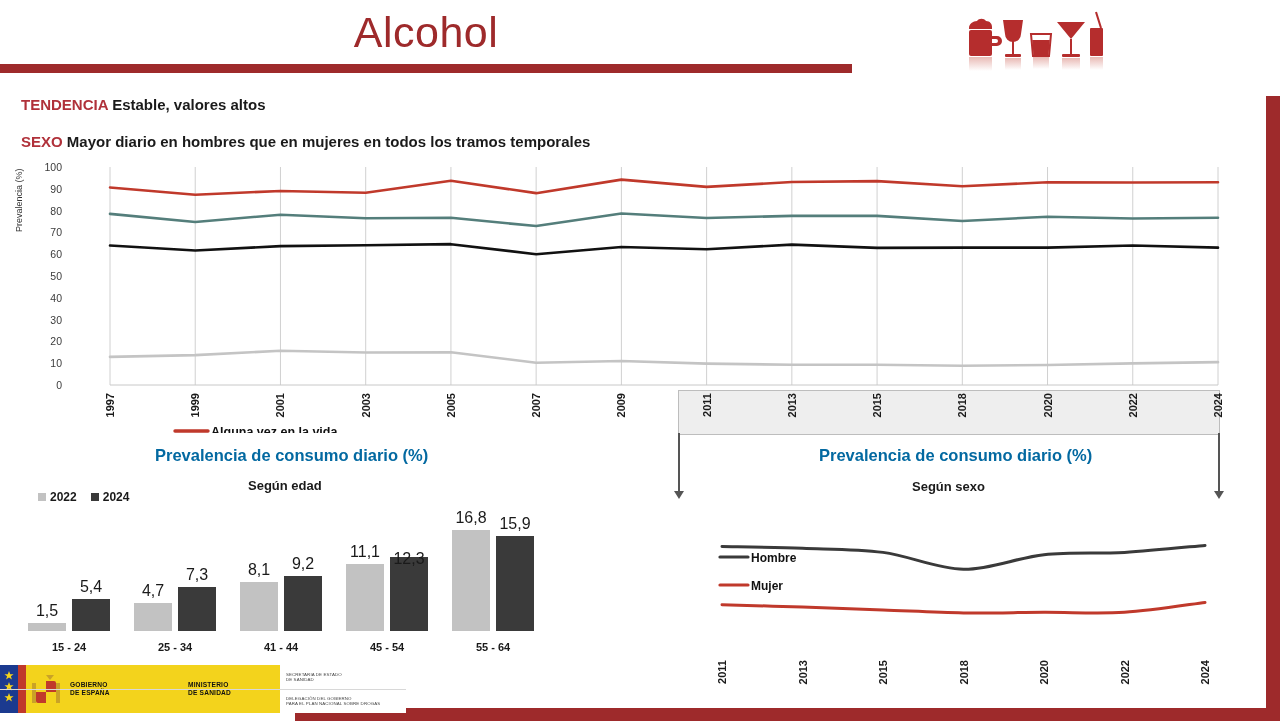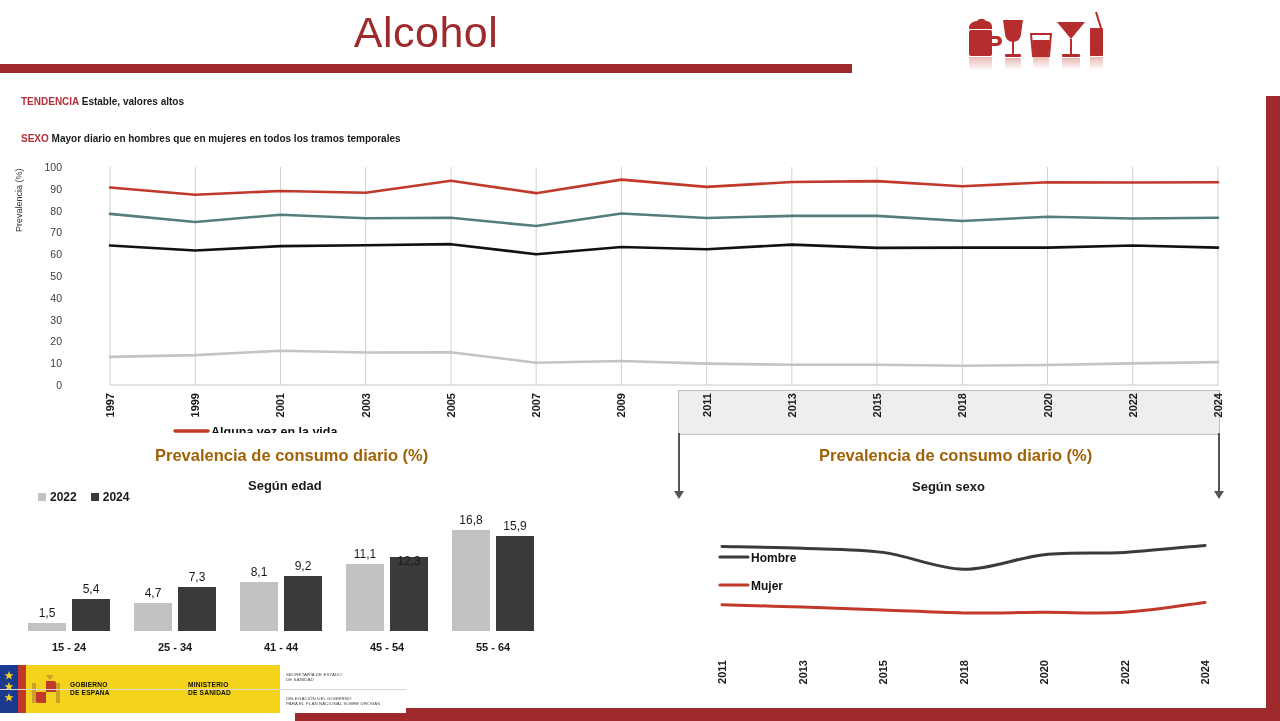--- a/index.html
+++ b/index.html
@@ -9,21 +9,21 @@
   
   #title{position:absolute;left:0;top:8px;width:852px;text-align:center;
          font-size:43px;font-weight:400;color:#9e2a2b;letter-spacing:.5px;
          font-family:"Liberation Sans",sans-serif;}
   #title-rule{position:absolute;left:0;top:64px;width:852px;height:9px;background:#9e2a2b;}
   #logo{position:absolute;left:963px;top:6px;width:145px;height:72px;}
   #right-bar{position:absolute;right:0;top:96px;width:14px;height:625px;background:#9e2a2b;}
   #bottom-bar{position:absolute;left:295px;bottom:0;width:985px;height:13px;background:#9e2a2b;}
 
   
-  .bullet{position:absolute;font-size:10px;font-weight:bold;white-space:nowrap;}
+  .bullet{position:absolute;font-size:15px;font-weight:bold;white-space:nowrap;}
   .bullet .key{color:#b0313a;}
   .bullet .val{color:#1a1a1a;font-weight:bold;}
   #b-tend{left:21px;top:96px;}
   #b-sexo{left:21px;top:133px;}
 
   
   #main-chart{position:absolute;left:0px;top:158px;width:1240px;height:275px;text-align:right;}
   #ylab{position:absolute;left:14px;top:232px;font-size:9px;color:#333;
         transform:rotate(-90deg);transform-origin:left top;white-space:nowrap;}
   .ytick{position:absolute;right:0;font-size:10.5px;color:#3c3c3c;text-align:right;
@@ -31,36 +31,36 @@
   #yticks{position:absolute;left:32px;top:162px;width:30px;height:230px;}
   .xtick{position:absolute;font-size:11px;font-weight:bold;color:#1a1a1a;
          writing-mode:vertical-rl;transform:rotate(180deg);letter-spacing:0px;}
   #highlight-box{position:absolute;left:678px;top:390px;width:540px;height:43px;
                  background:#eeeeee;border:1px solid #bdbdbd;}
   .arrow{position:absolute;width:2px;background:#555;}
   .arrowhead{position:absolute;width:0;height:0;border-left:5px solid transparent;
              border-right:5px solid transparent;border-top:8px solid #555;}
 
   
-  .sect-title{position:absolute;font-size:16.5px;font-weight:bold;color:#a16207;
+  .sect-title{position:absolute;font-size:16.5px;font-weight:bold;color:#0369a1;
               text-align:center;white-space:nowrap;}
   .sect-sub{position:absolute;font-size:13px;font-weight:bold;color:#1a1a1a;
             text-align:center;white-space:nowrap;}
   #t-edad{left:155px;top:446px;}
   #s-edad{left:248px;top:478px;text-align:right;}
   #t-sexo{left:819px;top:446px;}
   #s-sexo{left:912px;top:479px;}
 
   
   #barlegend{position:absolute;left:38px;top:490px;font-size:12px;font-weight:bold;
              color:#1a1a1a;display:flex;align-items:center;gap:4px;}
   .lg-sw{display:inline-block;width:8px;height:8px;}
   #bars{position:absolute;left:0px;top:495px;width:560px;height:160px;}
   .bar{position:absolute;bottom:24px;}
-  .barval{position:absolute;font-size:12px;color:#1a1a1a;text-align:center;white-space:nowrap;}
+  .barval{position:absolute;font-size:16px;color:#1a1a1a;text-align:center;white-space:nowrap;}
   .barcat{position:absolute;bottom:2px;font-size:11px;font-weight:bold;color:#1a1a1a;
           text-align:center;white-space:nowrap;}
 
   
   #sexochart{position:absolute;left:660px;top:495px;width:570px;height:195px;}
   .sxtick{position:absolute;font-size:11px;font-weight:bold;color:#1a1a1a;
           writing-mode:vertical-rl;transform:rotate(180deg);}
 
   
   #footer{position:absolute;left:0;bottom:8px;height:48px;display:flex;align-items:stretch;}

